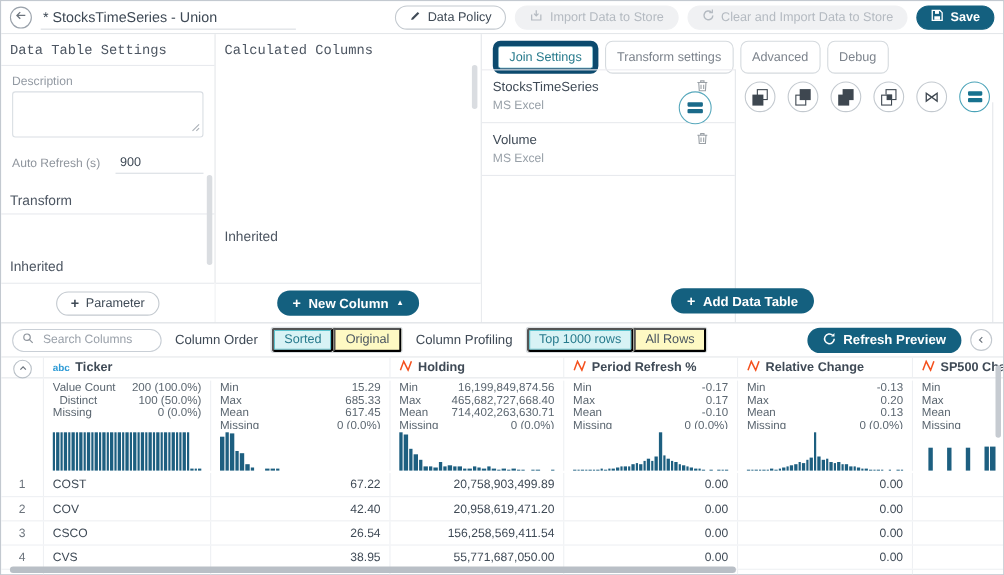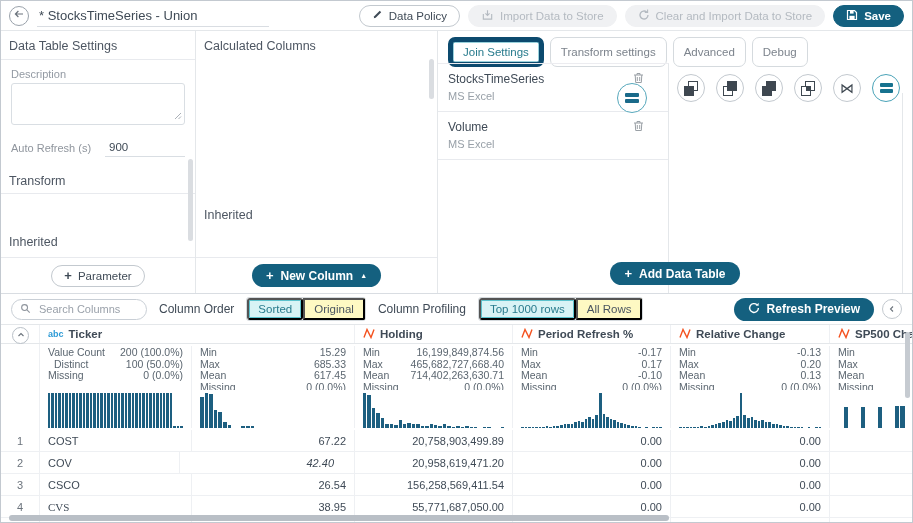--- a/index.html
+++ b/index.html
@@ -10,21 +10,21 @@
   .topbar{ height:30px; display:flex; align-items:center; padding:0 8px; border-bottom:1px solid #e4e7ea; }
   .back-btn{ width:20px; height:20px; border:1px solid #9aa2ab; border-radius:50%; background:#fff; display:flex; align-items:center; justify-content:center; cursor:pointer; flex:0 0 auto; }
   .doc-title{ margin-left:8px; font-size:13px; color:#3f4a56; border-bottom:1px solid #d9dde2; width:232px; padding:3px 2px; white-space:nowrap; }
   .topbar-actions{ margin-left:auto; display:flex; align-items:center; gap:8px; }
   .pill{ display:inline-flex; align-items:center; gap:6px; height:22px; padding:0 12px; border-radius:12px; font-size:11.5px; border:1px solid #c3c9cf; background:#fff; color:#3f4a56; cursor:pointer; white-space:nowrap; }
   .pill.disabled{ background:#f0f1f3; border-color:#f0f1f3; color:#b4bac1; cursor:default; }
   .pill.primary{ background:#14607f; border-color:#14607f; color:#fff; font-weight:bold; }
 
   
   .panels{ position:relative; height:262px; display:flex; }
-  .panel-title{ font-size:12.5px; color:#4d5662; padding:8px 8px 6px; }
+  .panel-title{ font-size:12.5px; color:#4d5662; padding:8px 8px 6px;font-family:Liberation Mono, monospace; }
   .settings-panel{ position:relative; width:195px; border-right:1px solid #e4e7ea; }
   .settings-panel .panel-title{ border-bottom:1px solid #e8eaee; }
   .field-label{ font-size:11px; color:#939aa3; margin:8px 10px 3px; }
   .desc-wrap{ position:relative; margin:0 10px; }
   .desc-wrap textarea{ width:100%; height:42px; border:1px solid #d9dee3; border-radius:3px; resize:none; font-family:inherit; }
   .resize-corner{ position:absolute; right:3px; bottom:5px; pointer-events:none; }
   .refresh-row{ display:flex; align-items:center; margin:10px 10px 0; }
   .refresh-row .lbl{ font-size:11px; color:#8f959d; flex:1; }
   .underline-input{ border:none; border-bottom:1px solid #d9dee3; width:80px; font-size:11.5px; color:#3f4a56; padding:2px 0 3px 4px; font-family:inherit; outline:none; background:transparent; }
   .section-title{ font-size:12.5px; color:#4d5662; margin-top:12px; padding:5px 8px; border-bottom:1px solid #e8eaee; }
@@ -678,38 +678,38 @@
             <span class="rcell" style="left: 38px; width: 152px;">COST</span>
             <span class="rcell num" style="left: 190px; width: 163px;">67.22</span>
             <span class="rcell num" style="left: 353px; width: 158px;">20,758,903,499.89</span>
             <span class="rcell num" style="left: 511px; width: 158px;">0.00</span>
             <span class="rcell num" style="left: 669px; width: 159px;">0.00</span>
             <span class="rcell num" style="left: 828px; width: 84px;"></span>
           </div>
           <div class="grid-row">
             <span class="row-num">2</span>
             <span class="rcell" style="left: 38px; width: 152px;">COV</span>
-            <span class="rcell num" style="left: 178px; width: 163px; font-style: italic;">42.40</span>
+            <span class="rcell num" style="left: 190px; width: 163px;">42.40</span>
             <span class="rcell num" style="left: 353px; width: 158px;">20,958,619,471.20</span>
             <span class="rcell num" style="left: 511px; width: 158px;">0.00</span>
             <span class="rcell num" style="left: 669px; width: 159px;">0.00</span>
             <span class="rcell num" style="left: 828px; width: 84px;"></span>
           </div>
           <div class="grid-row">
             <span class="row-num">3</span>
             <span class="rcell" style="left: 38px; width: 152px;">CSCO</span>
             <span class="rcell num" style="left: 190px; width: 163px;">26.54</span>
             <span class="rcell num" style="left: 353px; width: 158px;">156,258,569,411.54</span>
             <span class="rcell num" style="left: 511px; width: 158px;">0.00</span>
             <span class="rcell num" style="left: 669px; width: 159px;">0.00</span>
             <span class="rcell num" style="left: 828px; width: 84px;"></span>
           </div>
           <div class="grid-row">
             <span class="row-num">4</span>
-            <span class="rcell" style="left: 38px; width: 152px; font-family: Liberation Serif, serif;">CVS</span>
+            <span class="rcell" style="left: 38px; width: 152px;">CVS</span>
             <span class="rcell num" style="left: 190px; width: 163px; padding-left: 44px;">38.95</span>
             <span class="rcell num" style="left: 353px; width: 158px; padding-left: 14px;">55,771,687,050.00</span>
             <span class="rcell num" style="left: 511px; width: 158px;">0.00</span>
             <span class="rcell num" style="left: 669px; width: 159px;">0.00</span>
             <span class="rcell num" style="left: 828px; width: 84px;"></span>
           </div>
           <div class="grid-row">
             <span class="row-num">5</span>
             <span class="rcell" style="left: 38px; width: 152px;">CVX</span>
             <span class="rcell num" style="left: 190px; width: 163px;">99.87</span>

